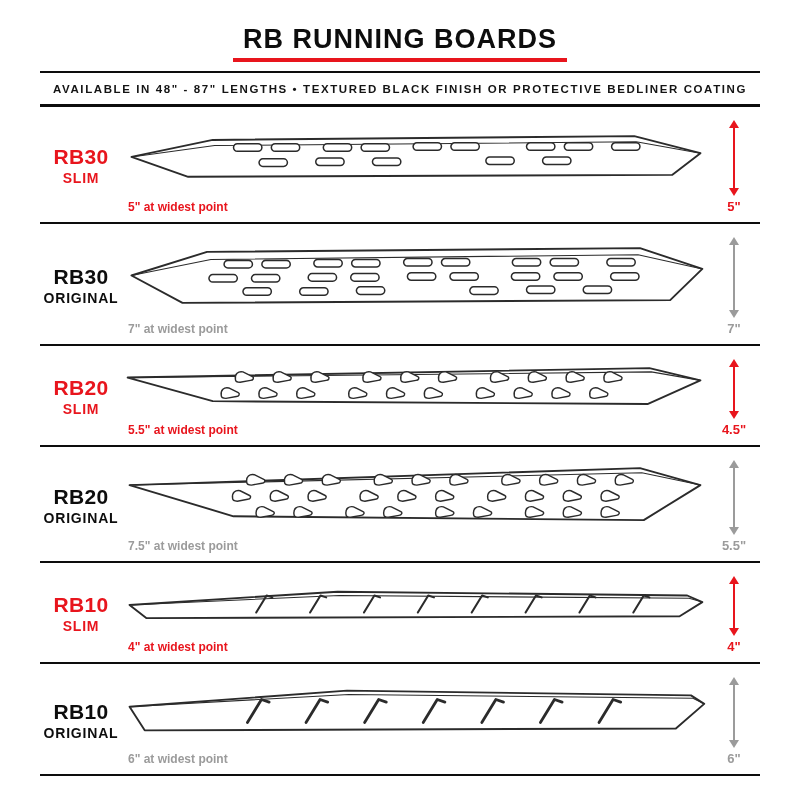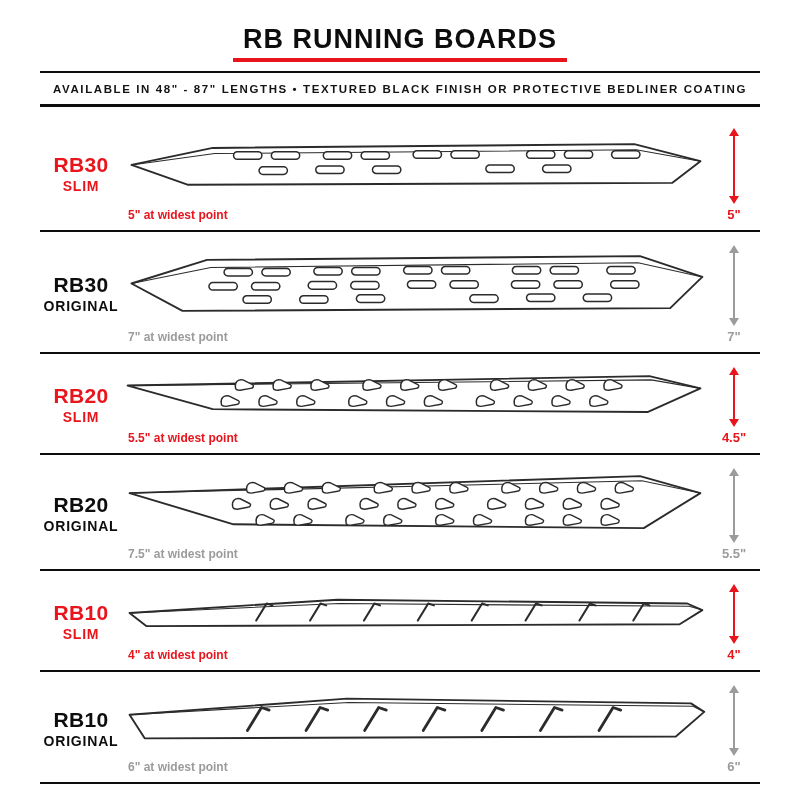--- a/index.html
+++ b/index.html
@@ -9,21 +9,21 @@
 
   
   .header { text-align:center; padding-top:24px; }
   .title { display:inline-block; font-size:27px; font-weight:bold; letter-spacing:1px; color:#0d0d0d;
            border-bottom:4px solid #e8151d; padding:0 10px 3px 10px; }
   .subtitle-band { margin:9px 40px 0 40px; border-top:2px solid #0d0d0d; border-bottom:3px solid #0d0d0d;
                    padding:6px 0 7px 0; text-align:center; }
   .subtitle { font-size:11.5px; font-weight:bold; letter-spacing:1.6px; color:#141414; }
 
   
-  .content { margin:8px 40px; }
+  .content { margin:0 40px; }
   .row { display:flex; align-items:stretch; border-bottom:2px solid #0d0d0d; padding:8px 0 6px 0; }
   .row.slim     { --acc:#e8151d; --label:#e8151d; }
   .row.original { --acc:#9b9b9b; --label:#0d0d0d; }
   .r1 { height:117px; } .r2 { height:122px; } .r3 { height:101px; }
   .r4 { height:116px; } .r5 { height:101px; } .r6 { height:112px; }
 
   .label-col { width:82px; display:flex; flex-direction:column; justify-content:center; align-items:center; text-align:center; }
   .model   { font-size:21px; font-weight:bold; color:var(--label); letter-spacing:0.3px; }
   .variant { font-size:14px; font-weight:bold; color:var(--label); letter-spacing:0.8px; margin-top:1px; }
 

